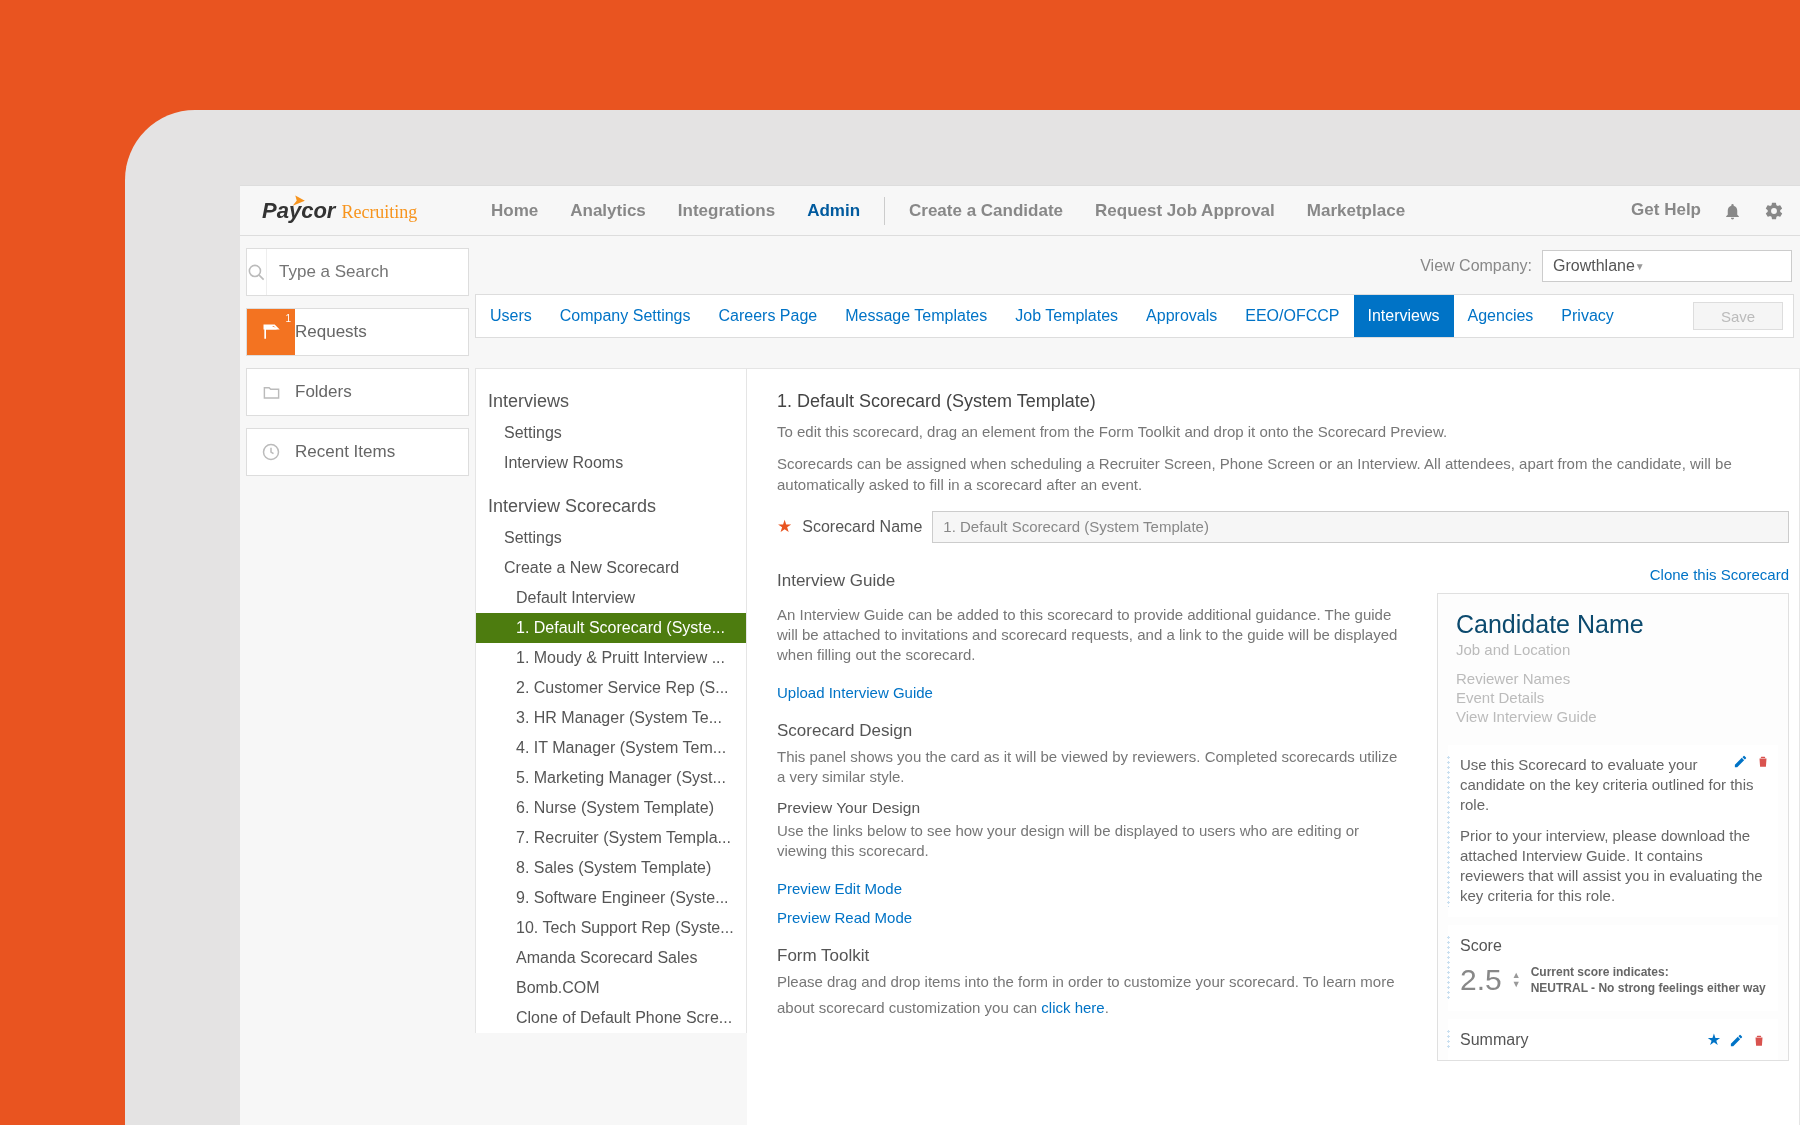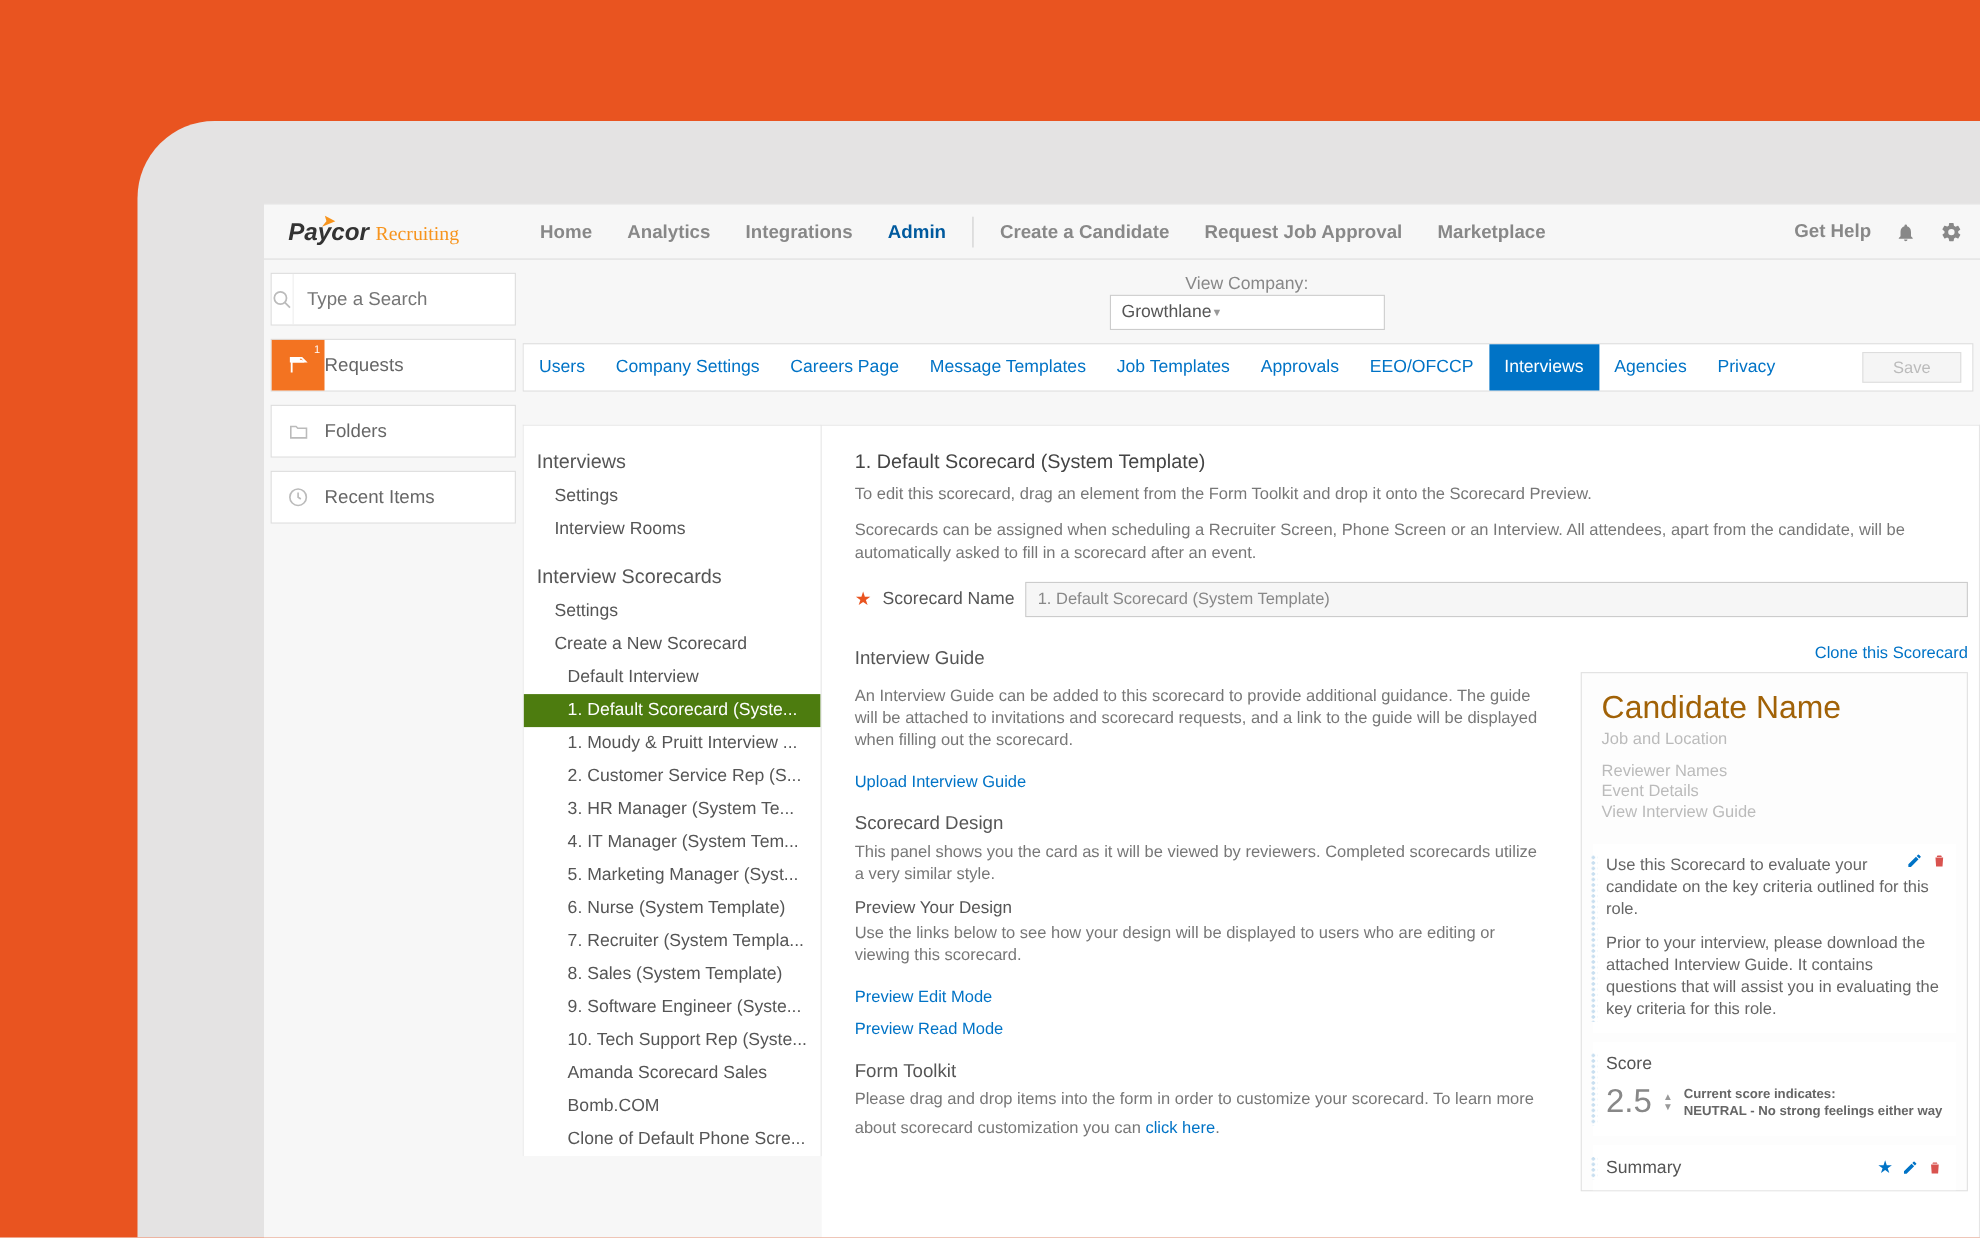--- a/index.html
+++ b/index.html
@@ -131,21 +131,21 @@
     flex: 1;
     display: flex;
     flex-direction: column;
     overflow: hidden;
   }
   .company-row {
     display: flex;
     justify-content: flex-end;
     align-items: center;
     padding: 14px 8px 12px 0;
-    flex-direction: column;
+    gap: 10px;
   }
   .company-label { color: #888; font-size: 16px; }
   .company-select {
     width: 250px;
     border: 1px solid #ccc;
     background: #fff;
     height: 32px;
     display: flex;
     align-items: center;
     padding: 0 10px;
@@ -256,21 +256,21 @@
   .detail-left .link { display: inline-block; margin: 6px 0; }
   
   .preview-card {
     border: 1px solid #e0e0e0;
     background: #fdfdfd;
   }
   .preview-header {
     padding: 16px 18px 12px 18px;
     color: #bbb;
   }
-  .preview-name { font-size: 29px; color: #a16207; }
+  .preview-name { font-size: 25px; color: #0c4a6e; }
   .preview-sub { font-size: 15px; margin-top: 2px; }
   .preview-block {
     margin: 8px 10px 0 10px;
     padding: 10px 12px;
     background: #fff;
     position: relative;
     font-size: 15px;
     color: #666;
     line-height: 1.35;
   }
@@ -497,21 +497,21 @@
                           </svg>
                       </span>
                       <span class="icon-del">
                         <svg width="14" height="15" viewBox="0 0 24 24" fill="#d9534f">
                             <path d="M6 7h12l-1 14H7zM9 4h6l1 2H8z"></path>
                           </svg>
                       </span>
                     </div>
                     <div>Use this Scorecard to evaluate your candidate on the key criteria outlined for this role.</div>
                     <div style="height:10px"></div>
-                    <div>Prior to your interview, please download the attached Interview Guide. It contains questions that will assist you in evaluating the key criteria for this role.</div>
+                    <div>Prior to your interview, please download the attached Interview Guide. It contains reviewers that will assist you in evaluating the key criteria for this role.</div>
                   </div>
 
                   <div class="preview-block">
                     <div class="drag-dots"></div>
                     <div style="font-size:16px;color:#555">Score</div>
                     <div class="score-row">
                       <span class="score-val">2.5</span>
                       <span class="score-arrows">
                           <span>▲</span>
                           <span>▼</span>

